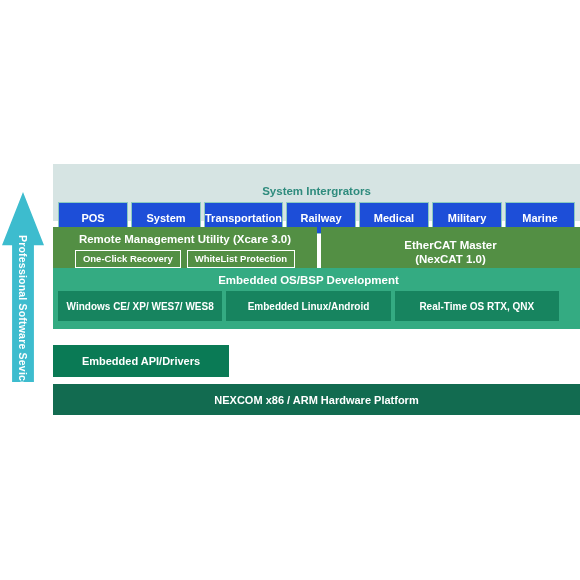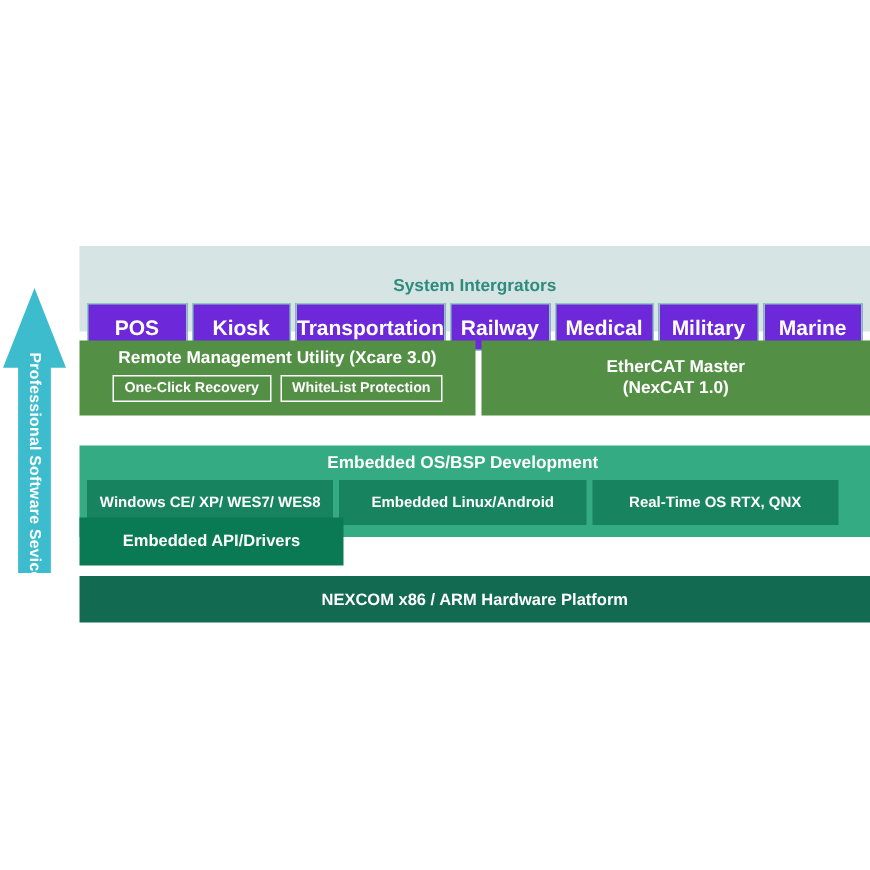--- a/index.html
+++ b/index.html
@@ -78,28 +78,28 @@
     color: #2e8b7d;
     margin: 15px 0 4px 0;
   }
   #integrator-boxes {
     display: flex;
     gap: 3px;
     height: 32px;
   }
   .integrator-box {
     flex: 1 1 0;
-    background: #6d28d9;
+    background: #1d4ed8;
     border: 1px solid #8ccac0;
     box-sizing: border-box;
     display: flex;
     align-items: center;
     justify-content: center;
     color: #ffffff;
-    font-size: 14px;
+    font-size: 11px;
     font-weight: bold;
     white-space: nowrap;
   }
 
   
   #row-management {
     top: 227px;
     height: 50px;
     display: flex;
     gap: 4px;
@@ -131,21 +131,21 @@
     flex: 1 1 auto;
     background: #538f44;
     display: flex;
     align-items: center;
     justify-content: center;
     color: #ffffff;
   }
 
   
   #row-bsp {
-    top: 297px;
+    top: 268px;
     height: 61px;
     background: #34ab82;
     padding: 4px 21px 0 5px;
   }
   #bsp-title {
     color: #ffffff;
     margin: 1px 0 4px 0;
   }
   #bsp-boxes {
     display: flex;
@@ -212,21 +212,21 @@
 
   <div id="arrow-wrap">
     <div id="arrow-shape"></div>
     <div id="arrow-label">Professional Software Sevice</div>
   </div>
 
   <div class="row" id="row-integrators">
     <div class="band-title" id="integrators-title">System Intergrators</div>
     <div id="integrator-boxes">
       <div class="integrator-box">POS</div>
-      <div class="integrator-box">Kiosk</div>
+      <div class="integrator-box">System</div>
       <div class="integrator-box">Transportation</div>
       <div class="integrator-box">Railway</div>
       <div class="integrator-box">Medical</div>
       <div class="integrator-box">Military</div>
       <div class="integrator-box">Marine</div>
     </div>
   </div>
 
   <div class="row" id="row-management">
     <div id="rmu-block">

